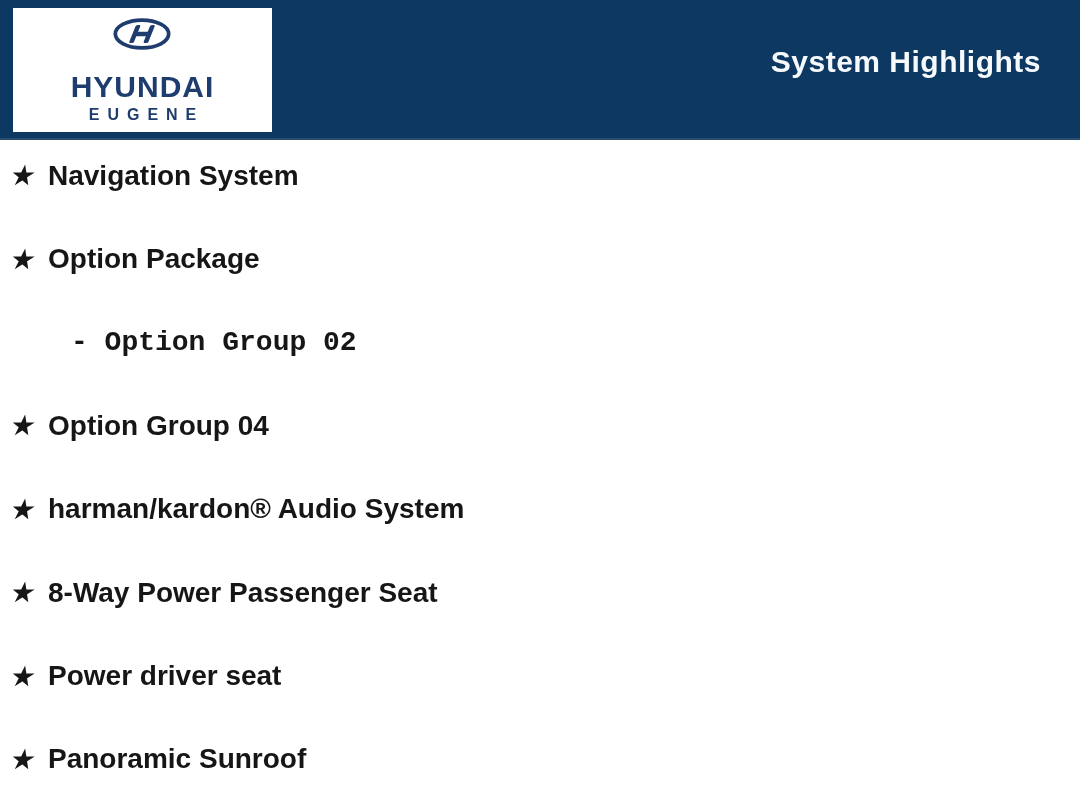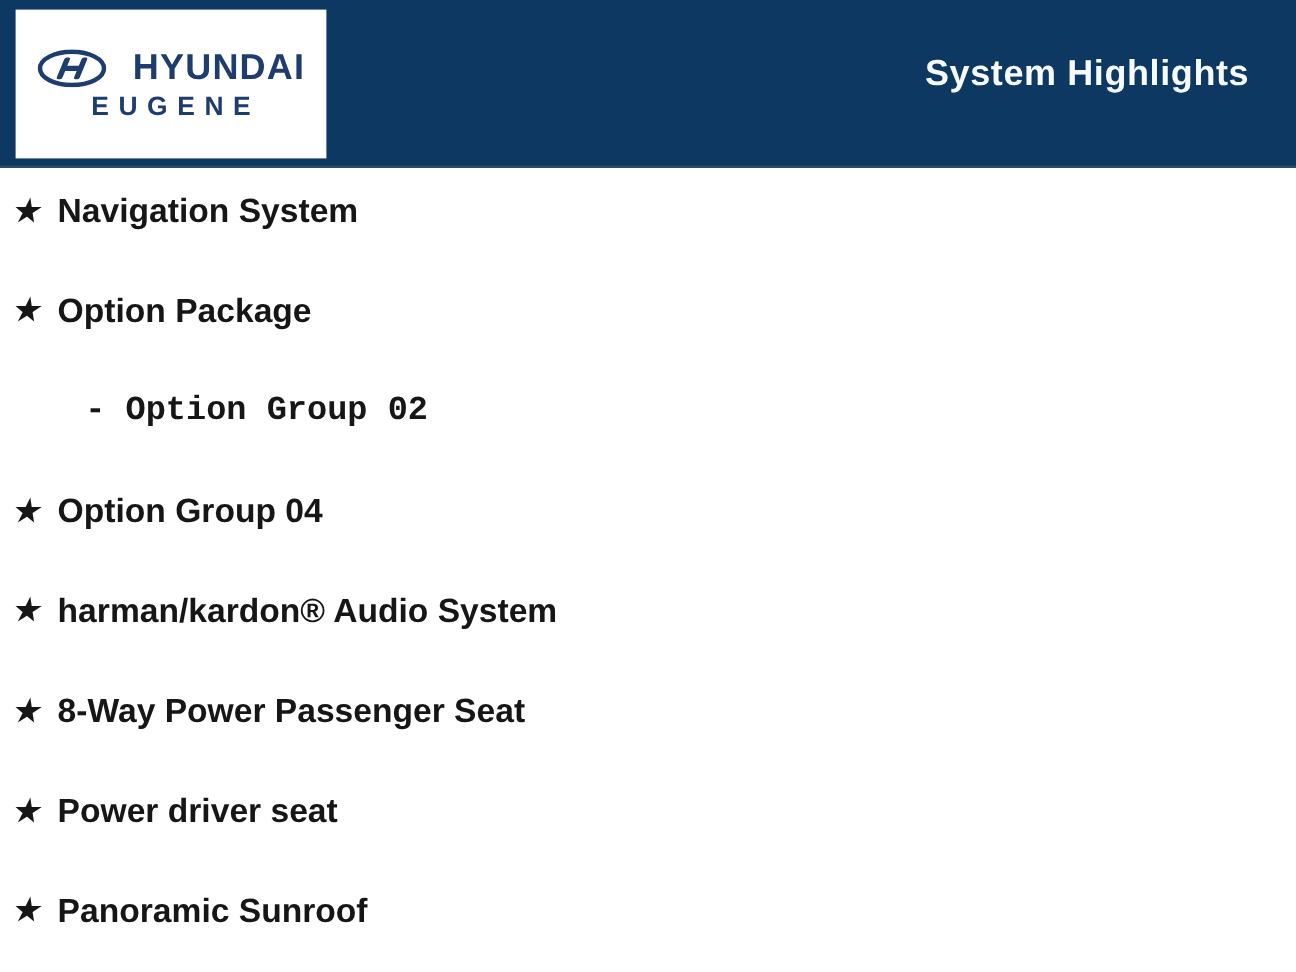--- a/index.html
+++ b/index.html
@@ -34,37 +34,38 @@
     background: #ffffff;
     display: flex;
     flex-direction: column;
     align-items: center;
     justify-content: center;
   }
   .logo-row {
     display: flex;
     align-items: center;
     gap: 22px;
+    flex-direction: column;
   }
   .hyundai-mark {
     width: 58px;
     height: 32px;
     flex: 0 0 auto;
   }
   .brand-name {
     color: #1e3c6e;
     font-weight: bold;
     font-size: 30px;
     letter-spacing: 1px;
     line-height: 1;
   }
   .dealer-name {
     color: #1e3c6e;
     font-weight: bold;
-    font-size: 22px;
+    font-size: 16px;
     letter-spacing: 8px;
     padding-left: 8px; 
     margin-top: 5px;
     line-height: 1;
   }
   .page-title {
     position: absolute;
     top: 44px;
     right: 39px;
     margin: 0;

